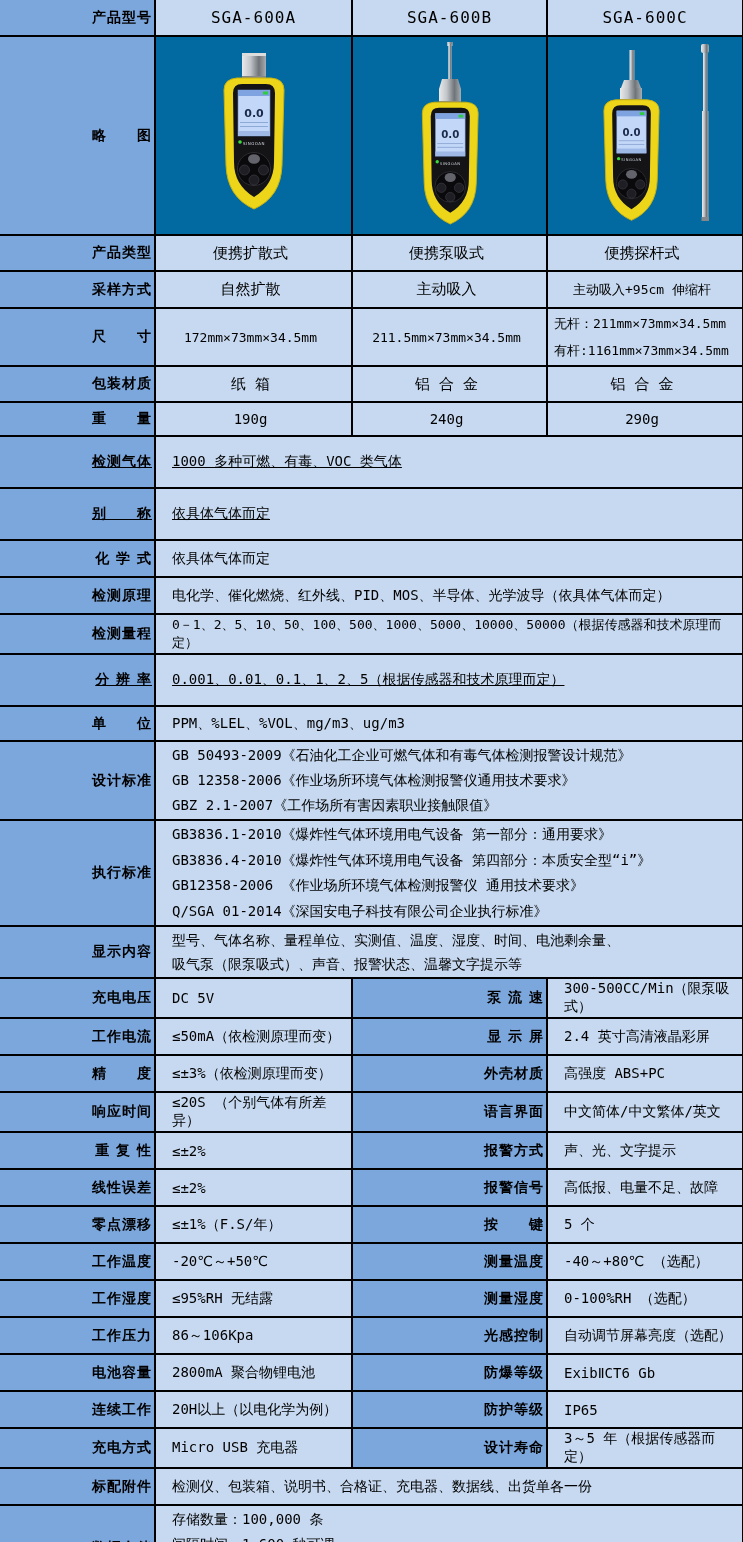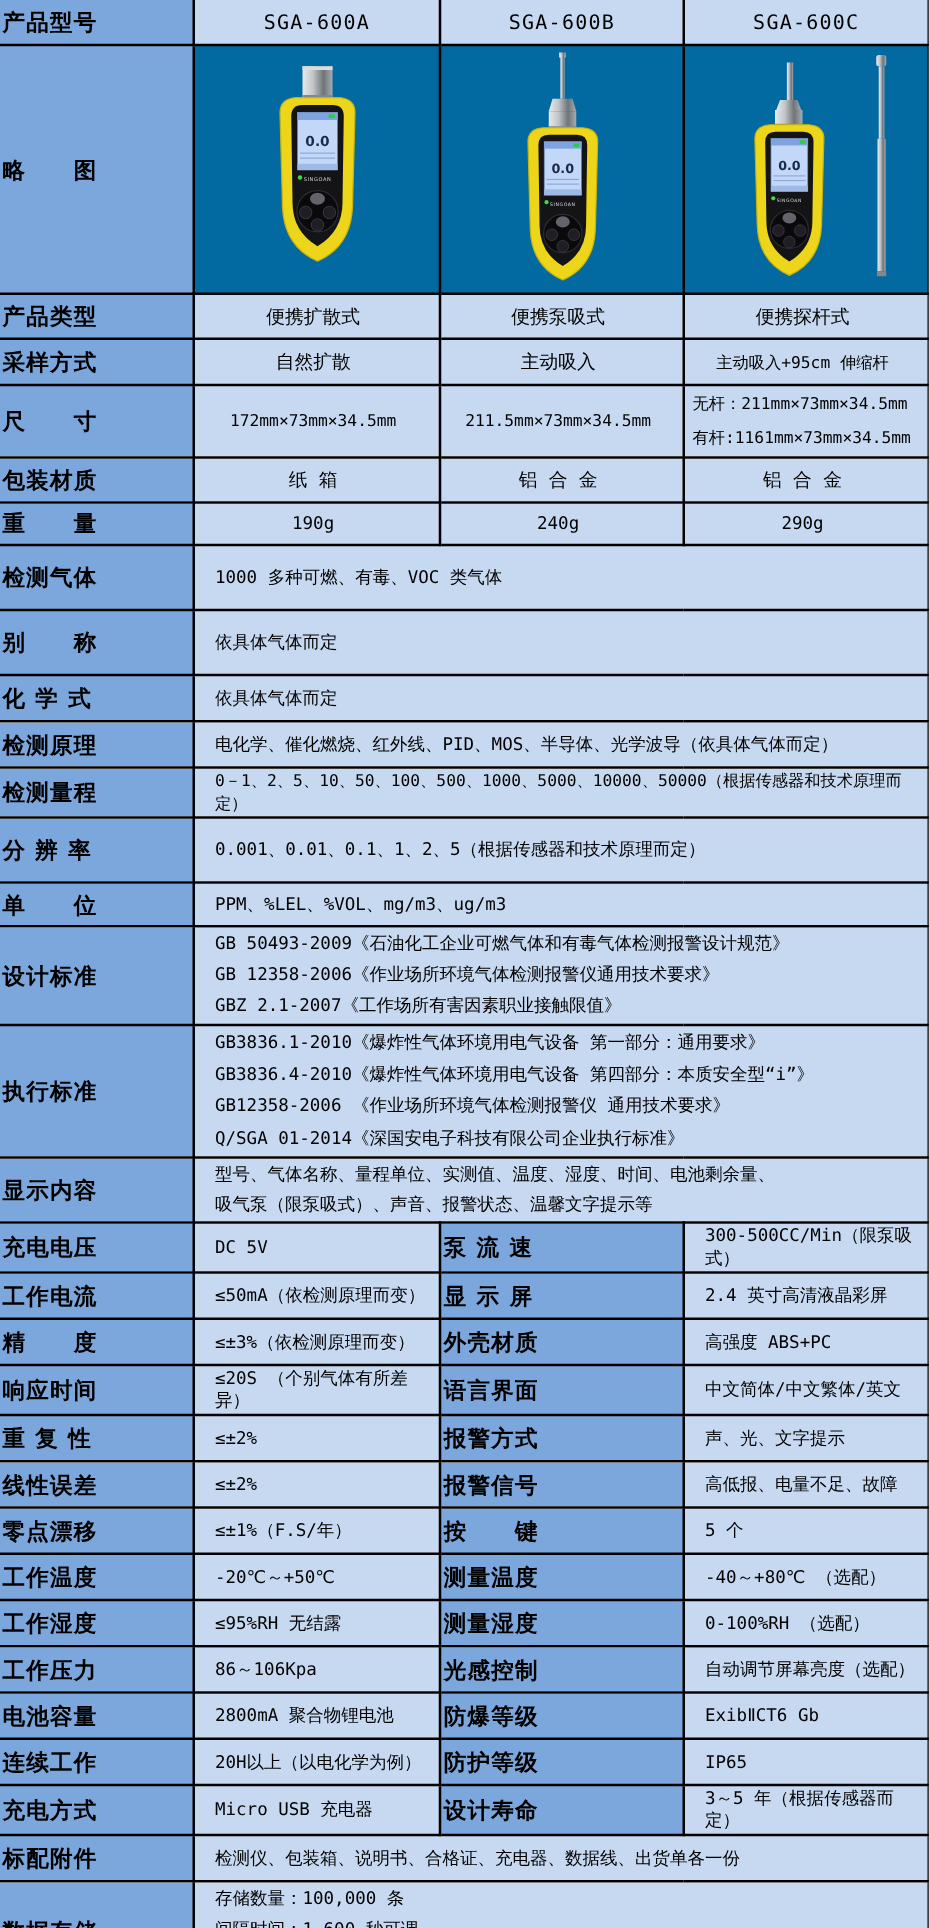--- a/index.html
+++ b/index.html
@@ -9,34 +9,34 @@
     --dev-yellow:#EDD519;
     --lcd-blue:#C3D8F8;
   }
   *{box-sizing:border-box;}
   body{margin:0;background:#ffffff;font-family:"DejaVu Sans","Liberation Sans",sans-serif;color:#000;}
   .sheet{width:743px;}
   table{border-collapse:collapse;table-layout:fixed;width:743px;}
   td{border:2px solid var(--border-c);padding:1px 8px;overflow:hidden;vertical-align:middle;}
   tr:first-child td{border-top:none;}
   td:first-child{border-left:none;}
-  .lab{background:var(--label-bg);font-weight:bold;text-align:left;font-size:18px;padding:1px 2px;letter-spacing:1px;}
+  .lab{background:var(--label-bg);font-weight:bold;text-align:right;font-size:14px;padding:1px 2px;letter-spacing:1px;}
   .val{background:var(--value-bg);font-size:14px;text-align:left;padding-left:16px;
        font-family:"DejaVu Sans Mono","DejaVu Sans",monospace;}
   .ctr{text-align:center;padding-left:2px;}
   .cjk15{font-size:15px;}
   .sm{font-size:13px;}
   .model{background:var(--value-bg);text-align:center;font-size:16px;
          font-family:"DejaVu Sans Mono","Liberation Mono",monospace;letter-spacing:1px;}
   .img-cell{background:#0369a1;padding:0;text-align:center;vertical-align:middle;}
   .lines div{line-height:25px;white-space:nowrap;}
   .lines-26 div{line-height:25.5px;}
   .lines-24 div{line-height:24px;}
   .size-c div{line-height:27px;font-size:13px;white-space:nowrap;}
-  .rh36{height:36px;} .rh37{height:37px;} .rh38{height:52px;} .rh34{height:34px;}
+  .rh36{height:36px;} .rh37{height:37px;} .rh38{height:52px;text-decoration:underline;} .rh34{height:34px;}
   .rh35{height:35px;} .rh50{height:50px;} .rh57{height:57px;} .rh75{height:75px;}
   .rh103{height:103px;} .rh101{height:101px;} .rh199{height:199px;}
   svg{display:block;margin:0 auto;}
 </style>
 </head>
 <body>
 
 <div class="sheet">
 <table>
   <colgroup>

